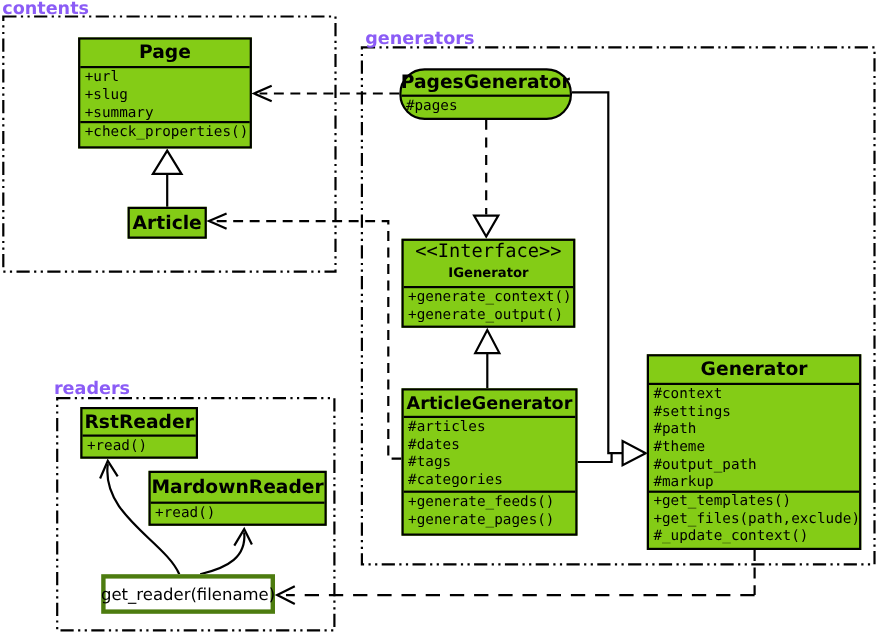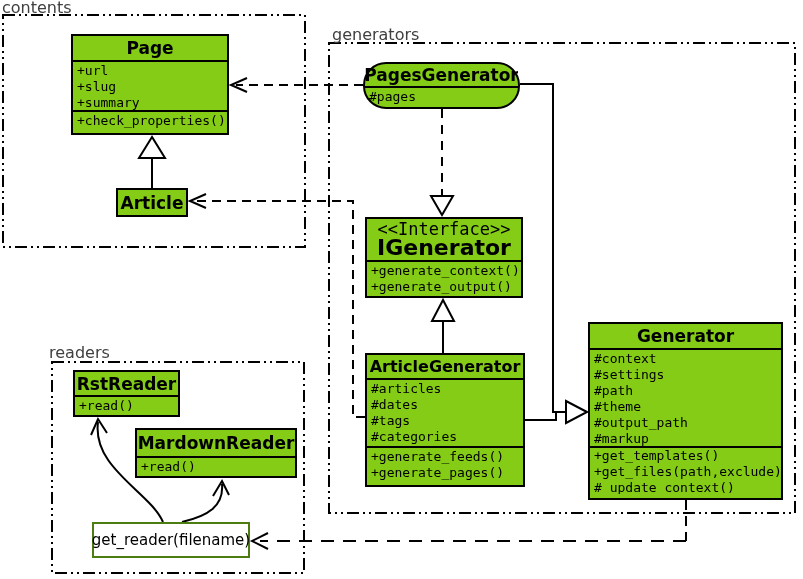--- a/index.html
+++ b/index.html
@@ -1,28 +1,28 @@
 <!DOCTYPE html>
 <html><head>
 <meta charset="utf-8">
 <style>
   html,body{margin:0;padding:0;background:#ffffff;}
   .canvas{position:relative;width:803px;height:579px;background:#fff;
           font-family:"DejaVu Sans",sans-serif;color:#000;overflow:hidden;}
   svg.layer{position:absolute;left:0;top:0;z-index:1;}
-  .pkg-label{position:absolute;z-index:3;font-size:16px;line-height:16px;color:#404040;}
+  .pkg-label{position:absolute;z-index:3;font-size:16px;line-height:16px;color:#8b5cf6;font-weight:bold;}
   .uml-class{position:absolute;z-index:2;background:#84cc16;border:2px solid #000;box-sizing:border-box;}
   .uml-title{font-weight:bold;font-size:16px;text-align:center;display:flex;align-items:center;justify-content:center;overflow:hidden;}
   .uml-title.big{font-size:17px;}
   .title-stack{display:flex;flex-direction:column;align-items:center;justify-content:center;}
   .stereotype{font-family:"DejaVu Sans Mono","Liberation Mono",monospace;font-weight:normal;font-size:17px;line-height:16px;text-align:center;}
-  .iface-name{font-weight:bold;font-size:22px;line-height:22px;text-align:center;}
+  .iface-name{font-weight:bold;font-size:12px;line-height:22px;text-align:center;}
   .sec{border-top:2px solid #000;box-sizing:border-box;padding:1px 4px;overflow:hidden;}
   .member{font-family:"DejaVu Sans Mono","Liberation Mono",monospace;font-size:13px;line-height:16px;white-space:pre;}
-  .plain-box{position:absolute;z-index:2;background:#fff;border:2px solid #4d7c0f;box-sizing:border-box;
+  .plain-box{position:absolute;z-index:2;background:#fff;border:4px solid #4d7c0f;box-sizing:border-box;
              display:flex;align-items:center;justify-content:center;font-size:15px;}
 </style>
 </head>
 <body>
 
 <div class="canvas">
 
   <svg class="layer" width="803" height="579" viewBox="0 0 803 579">
 
     <g stroke="#000" stroke-width="2" fill="none">

